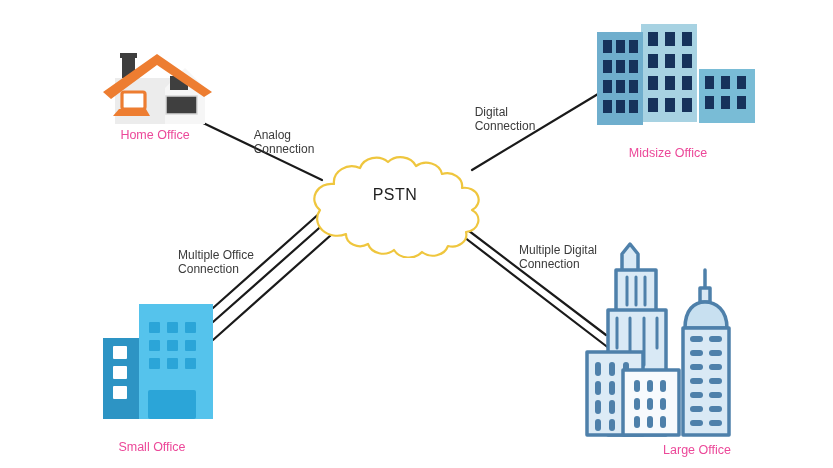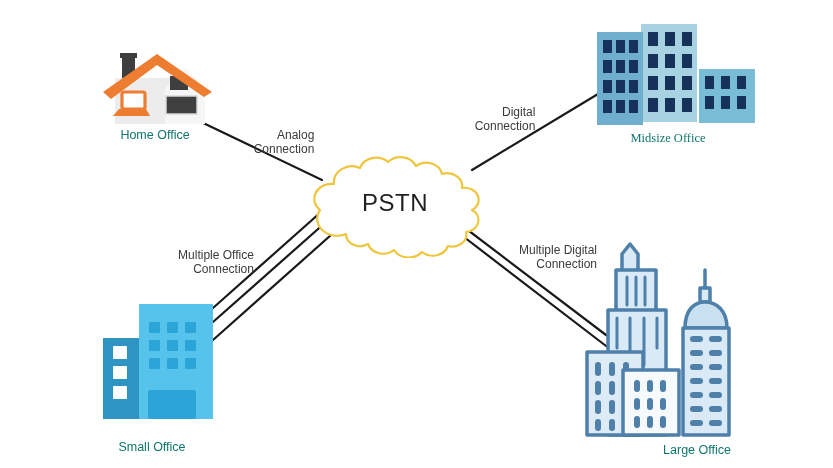--- a/index.html
+++ b/index.html
@@ -3,33 +3,33 @@
 <meta charset="utf-8">
 <style>
   html,body{margin:0;padding:0;background:#ffffff;}
   #canvas{
     position:relative;width:833px;height:468px;background:#ffffff;overflow:hidden;
     font-family:"Liberation Sans", sans-serif;
   }
   .abs{position:absolute;}
   svg{display:block;}
   .lbl{
-    position:absolute;transform:translateX(-50%);text-align:right;
+    position:absolute;transform:translateX(-50%);text-align:left;
     font-size:12px;line-height:1.18;color:#3b3b3b;white-space:nowrap;
   }
   .lbl span{display:block;}
   .node-lbl{
     position:absolute;transform:translateX(-50%);text-align:center;
-    font-size:12.5px;color:#0f766e;white-space:nowrap;
+    font-size:12.5px;color:#ec4899;white-space:nowrap;
   }
   #cloud-box{left:300px;top:148px;width:190px;height:110px;}
   #pstn-text{
-    position:absolute;left:300px;top:148px;width:190px;height:110px;
+    position:absolute;left:300px;top:140px;width:190px;height:110px;
     display:flex;align-items:center;justify-content:center;
-    font-size:24px;letter-spacing:0.5px;color:#1f1f1f;
+    font-size:16px;letter-spacing:0.5px;color:#1f1f1f;
   }
 </style>
 </head>
 <body>
 
 <div id="canvas">
 
   <svg class="abs" style="left:0;top:0;" width="833" height="468" viewBox="0 0 833 468">
     <g stroke="#1a1a1a" stroke-width="2.2" stroke-linecap="round">
       <line x1="199" y1="121" x2="322" y2="180"></line>
@@ -211,21 +211,21 @@
             <rect x="77" y="158" width="6" height="12" rx="3"></rect>
           <rect x="51" y="176" width="6" height="12" rx="3"></rect>
             <rect x="64" y="176" width="6" height="12" rx="3"></rect>
             <rect x="77" y="176" width="6" height="12" rx="3"></rect>
         </g>
       </g>
     </g>
   </svg>
 
   <div class="node-lbl" style="left:155px;top:128px;">Home Office</div>
-  <div class="node-lbl" style="left:668px;top:131px;font-family:Liberation Serif, serif;">Midsize Office</div>
+  <div class="node-lbl" style="left:668px;top:146px;">Midsize Office</div>
   <div class="node-lbl" style="left:152px;top:440px;">Small Office</div>
   <div class="node-lbl" style="left:653px;top:443px;margin-left:44px;">Large Office</div>
 
   <div class="lbl" style="left:284px;top:128px;">
     <span>Analog</span>
     <span>Connection</span>
   </div>
   <div class="lbl" style="left:505px;top:105px;">
     <span>Digital</span>
     <span>Connection</span>

